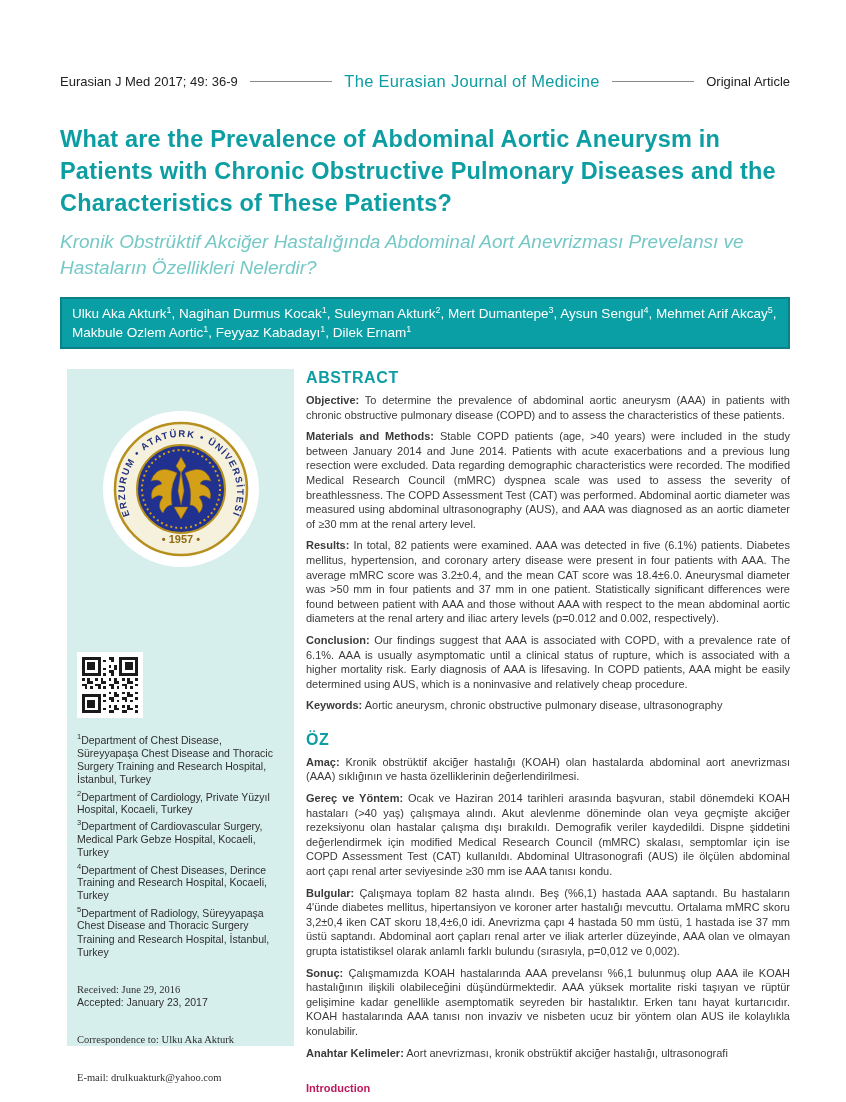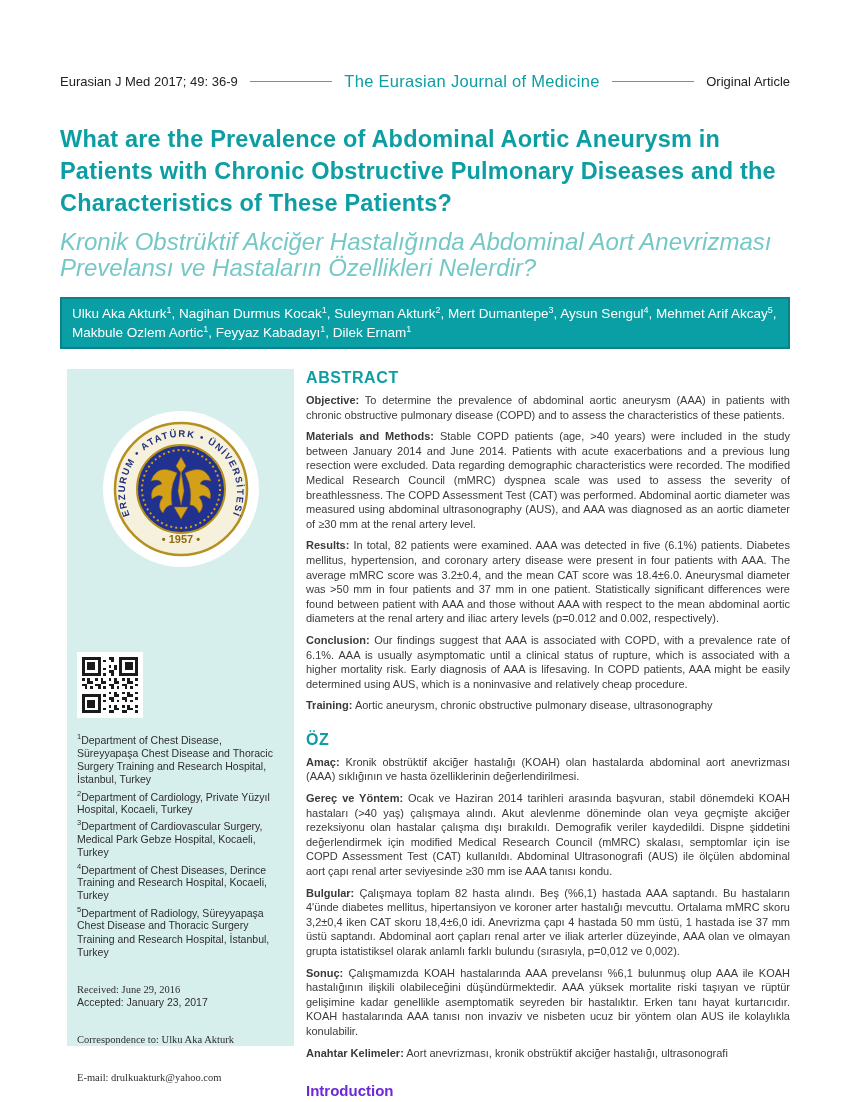--- a/index.html
+++ b/index.html
@@ -18,21 +18,21 @@
     padding:72px 56px 0 60px;position:relative;overflow:hidden;
   }
   
   .masthead{display:flex;align-items:center;font-size:13px;color:#222;}
   .masthead .citation{white-space:nowrap;}
   .masthead .rule{flex:1;height:1px;background:#8a8a8a;margin:0 12px;}
   .masthead .journal{white-space:nowrap;color:var(--teal);font-size:16.5px;letter-spacing:.3px;font-weight:500;}
   .masthead .article-type{white-space:nowrap;}
   
   h1.title{margin-top:32px;color:var(--teal);font-size:23.5px;line-height:32px;font-weight:700;letter-spacing:.2px;}
-  h2.subtitle{margin-top:10px;color:var(--teal-light);font-size:24px;line-height:26px;font-style:italic;font-weight:400;}
+  h2.subtitle{margin-top:10px;color:var(--teal-light);font-size:19px;line-height:26px;font-style:italic;font-weight:400;}
   
   .authors-band{
     margin-top:16px;background:var(--band-bg);border:2px solid var(--band-border);
     color:#fff;font-size:13.5px;line-height:19px;padding:5px 10px;font-weight:500;
   }
   .authors-band sup{font-size:9px;line-height:0;}
   
   .columns{display:flex;margin-top:20px;}
   .sidebar{
     flex:0 0 227px;margin-left:7px;background:var(--sidebar-bg);
@@ -43,21 +43,21 @@
   .affils{margin-top:12px;}
   .affils p{margin:0;}
   .affils sup{font-size:7.5px;}
   .side-line{margin:0;}
   .mt12{margin-top:24px;font-family:Liberation Serif, serif;}
   .main{flex:1;margin-left:12px;}
   .sec-heading{color:var(--teal);font-size:16px;font-weight:700;letter-spacing:.6px;margin-bottom:6px;}
   .sec-heading.oz{margin-top:18px;}
   .abs p{font-size:11px;line-height:14.6px;text-align:justify;margin-bottom:7px;color:var(--ink);}
   .abs p b{font-weight:700;}
-  .intro-heading{margin-top:22px;color:#6d28d9;font-size:15px;font-weight:700;margin-bottom:5px;}
+  .intro-heading{margin-top:22px;color:#be185d;font-size:11px;font-weight:700;margin-bottom:5px;}
   .intro-text{font-size:12.5px;line-height:19px;text-align:justify;color:var(--ink);}
 </style>
 </head>
 <body>
 
 <div class="page">
 
   <div class="masthead">
     <span class="citation">Eurasian J Med 2017; 49: 36-9</span>
     <span class="rule"></span>
@@ -240,21 +240,21 @@
 
           <p><b>Objective:</b> <span>To determine the prevalence of abdominal aortic aneurysm (AAA) in patients with chronic obstructive pulmonary disease (COPD) and to assess the characteristics of these patients.</span></p>
 
           <p><b>Materials and Methods:</b> <span>Stable COPD patients (age, &gt;40 years) were included in the study between January 2014 and June 2014. Patients with acute exacerbations and a previous lung resection were excluded. Data regarding demographic characteristics were recorded. The modified Medical Research Council (mMRC) dyspnea scale was used to assess the severity of breathlessness. The COPD Assessment Test (CAT) was performed. Abdominal aortic diameter was measured using abdominal ultrasonography (AUS), and AAA was diagnosed as an aortic diameter of ≥30 mm at the renal artery level.</span></p>
 
           <p><b>Results:</b> <span>In total, 82 patients were examined. AAA was detected in five (6.1%) patients. Diabetes mellitus, hypertension, and coronary artery disease were present in four patients with AAA. The average mMRC score was 3.2±0.4, and the mean CAT score was 18.4±6.0. Aneurysmal diameter was &gt;50 mm in four patients and 37 mm in one patient. Statistically significant differences were found between patient with AAA and those without AAA with respect to the mean abdominal aortic diameters at the renal artery and iliac artery levels (p=0.012 and 0.002, respectively).</span></p>
 
           <p><b>Conclusion:</b> <span>Our findings suggest that AAA is associated with COPD, with a prevalence rate of 6.1%. AAA is usually asymptomatic until a clinical status of rupture, which is associated with a higher mortality risk. Early diagnosis of AAA is lifesaving. In COPD patients, AAA might be easily determined using AUS, which is a noninvasive and relatively cheap procedure.</span></p>
         </div>
       <div class="abs">
-        <p><b>Training:</b> <span>Aortic aneurysm, chronic obstructive pulmonary disease, ultrasonography</span></p>
+        <p><b>Keywords:</b> <span>Aortic aneurysm, chronic obstructive pulmonary disease, ultrasonography</span></p>
       </div>
 
       <h3 class="sec-heading oz">ÖZ</h3>
       <div class="abs">
 
           <p><b>Amaç:</b> <span>Kronik obstrüktif akciğer hastalığı (KOAH) olan hastalarda abdominal aort anevrizması (AAA) sıklığının ve hasta özelliklerinin değerlendirilmesi.</span></p>
 
           <p><b>Gereç ve Yöntem:</b> <span>Ocak ve Haziran 2014 tarihleri arasında başvuran, stabil dönemdeki KOAH hastaları (&gt;40 yaş) çalışmaya alındı. Akut alevlenme döneminde olan veya geçmişte akciğer rezeksiyonu olan hastalar çalışma dışı bırakıldı. Demografik veriler kaydedildi. Dispne şiddetini değerlendirmek için modified Medical Research Council (mMRC) skalası, semptomlar için ise COPD Assessment Test (CAT) kullanıldı. Abdominal Ultrasonografi (AUS) ile ölçülen abdominal aort çapı renal arter seviyesinde ≥30 mm ise AAA tanısı kondu.</span></p>
 
           <p><b>Bulgular:</b> <span>Çalışmaya toplam 82 hasta alındı. Beş (%6,1) hastada AAA saptandı. Bu hastaların 4'ünde diabetes mellitus, hipertansiyon ve koroner arter hastalığı mevcuttu. Ortalama mMRC skoru 3,2±0,4 iken CAT skoru 18,4±6,0 idi. Anevrizma çapı 4 hastada 50 mm üstü, 1 hastada ise 37 mm üstü saptandı. Abdominal aort çapları renal arter ve iliak arterler düzeyinde, AAA olan ve olmayan grupta istatistiksel olarak anlamlı farklı bulundu (sırasıyla, p=0,012 ve 0,002).</span></p>

